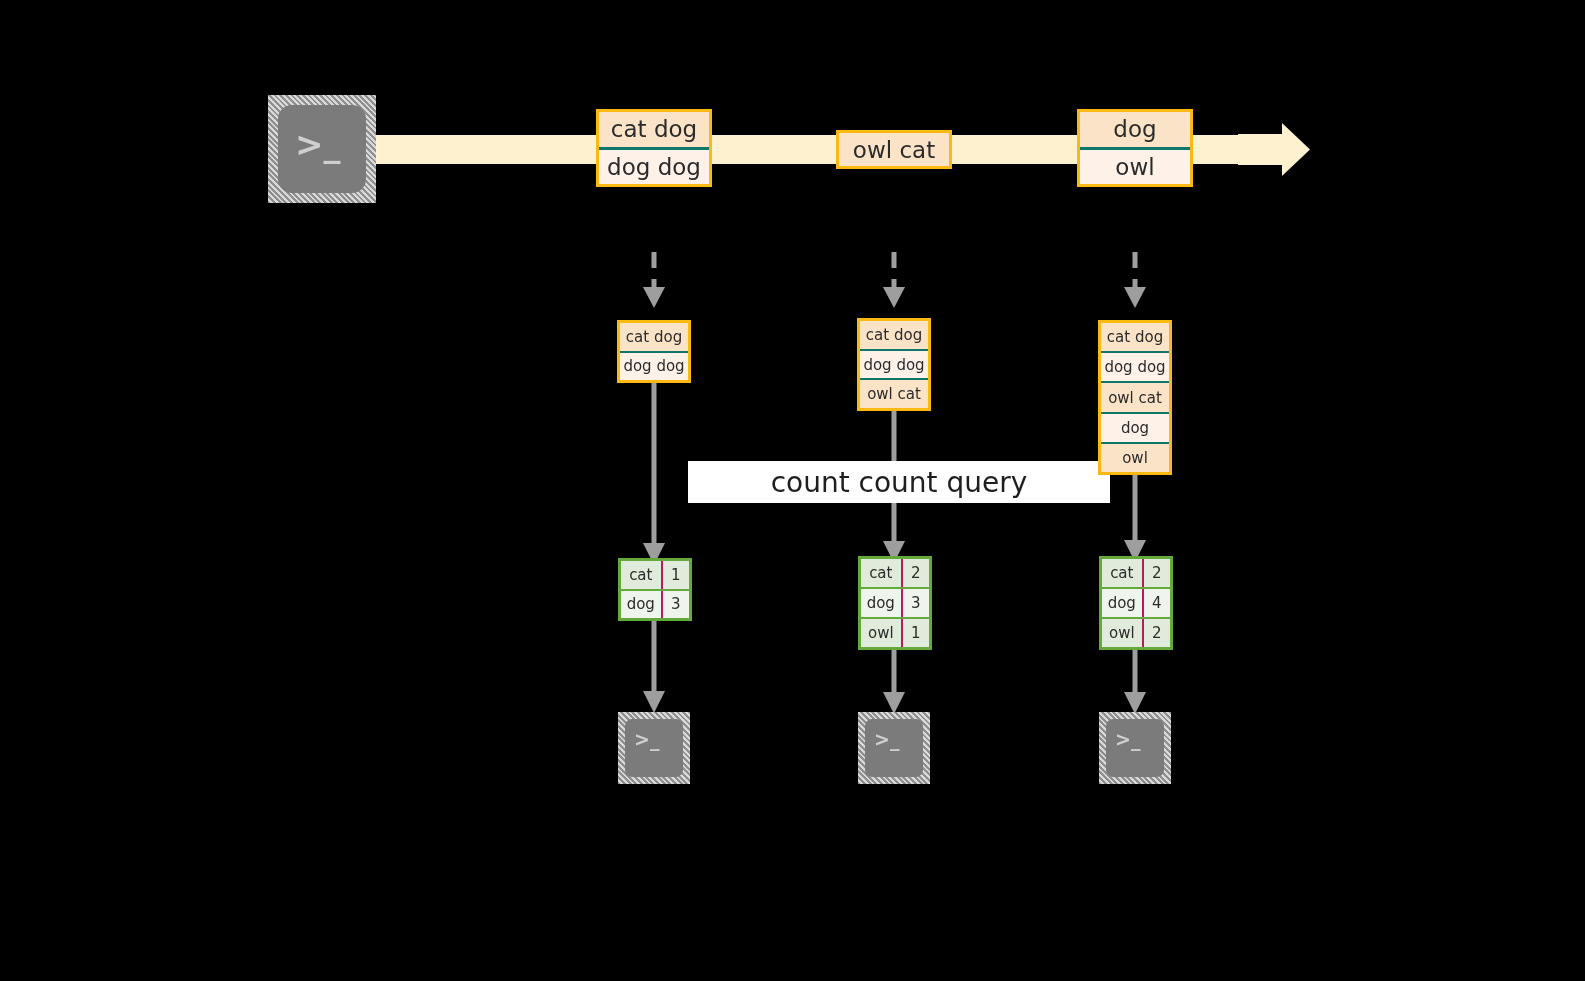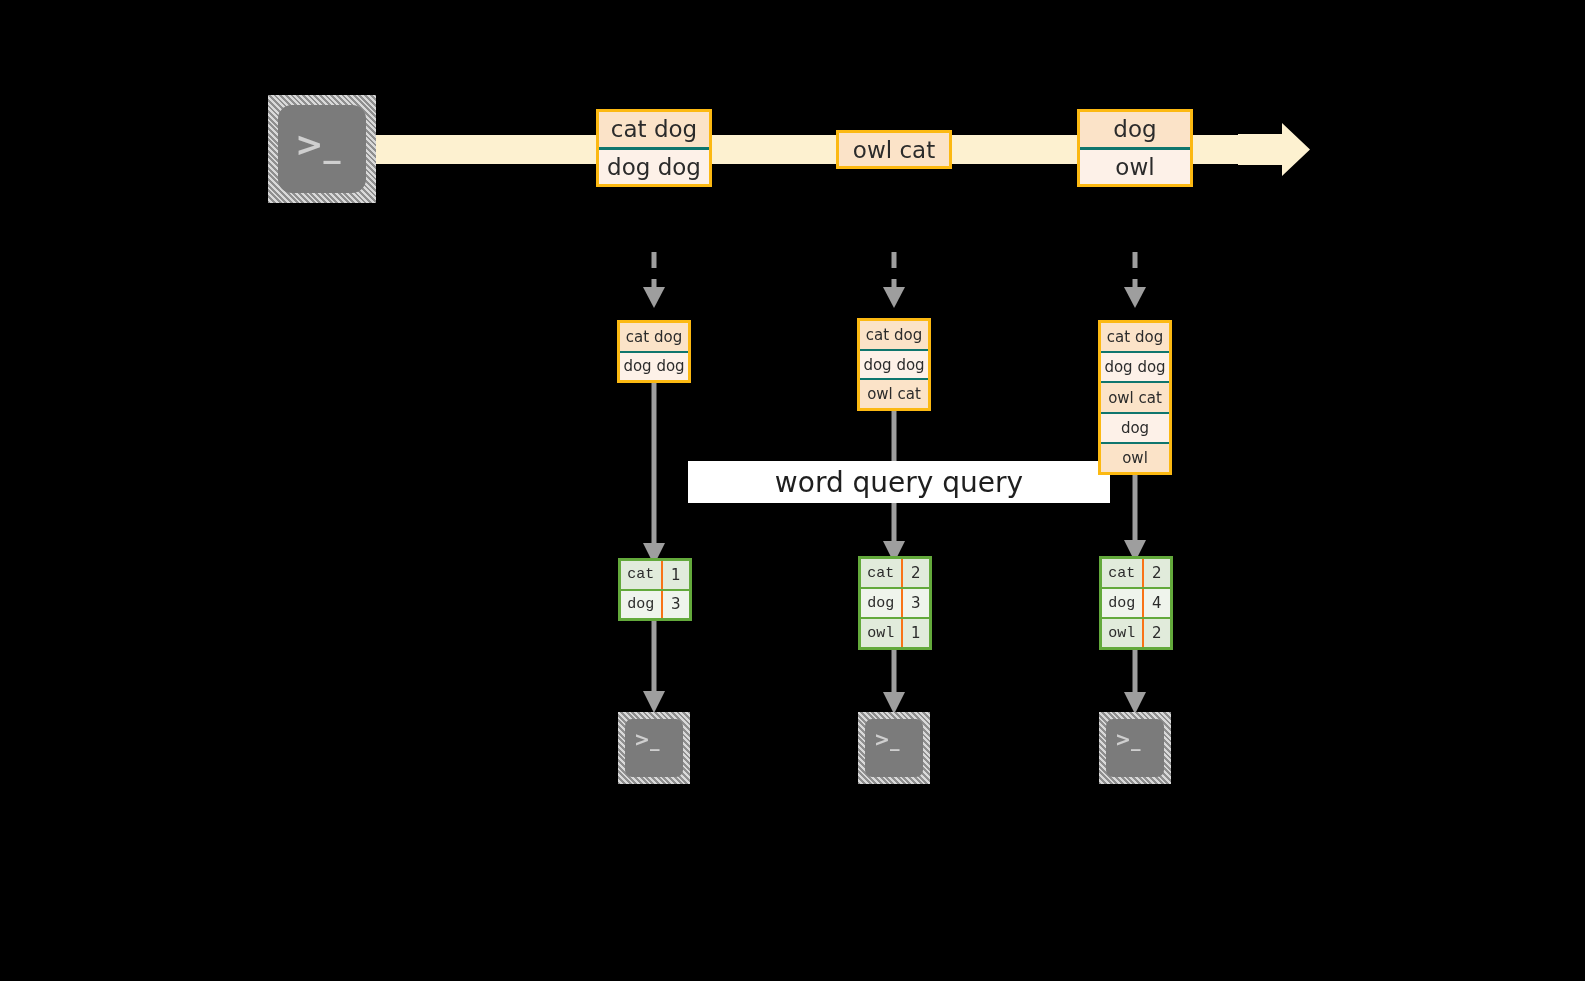--- a/index.html
+++ b/index.html
@@ -129,22 +129,21 @@
   .tbl .tcell {
     display: flex;
     align-items: center;
     justify-content: center;
     box-sizing: border-box;
     background: #e1ebdb;
   }
   .tbl .trow.alt .tcell { background: #eff4ec; }
   .tbl .tcell.k {
     width: 44px;
-    border-right: 2px solid #f97316;
-    font-family: Liberation Mono, monospace;
+    border-right: 2px solid #be185d;
   }
   .tbl .tcell.v { width: 28px; }
 
   
   .arr-svg { overflow: visible; }
 
   
   .query-label {
     left: 688px;
     top: 461px;
@@ -307,16 +306,16 @@
     </div>
   </div>
 
   <div class="abs terminal terminal-bot" style="left:1099px; top:712px;">
     <div class="inner">
       <span class="prompt">&gt;_</span>
     </div>
   </div>
 
   <div class="abs query-label">
-    <span>word query query</span>
+    <span>count count query</span>
   </div>
 
 </div>
 
 </body></html>

